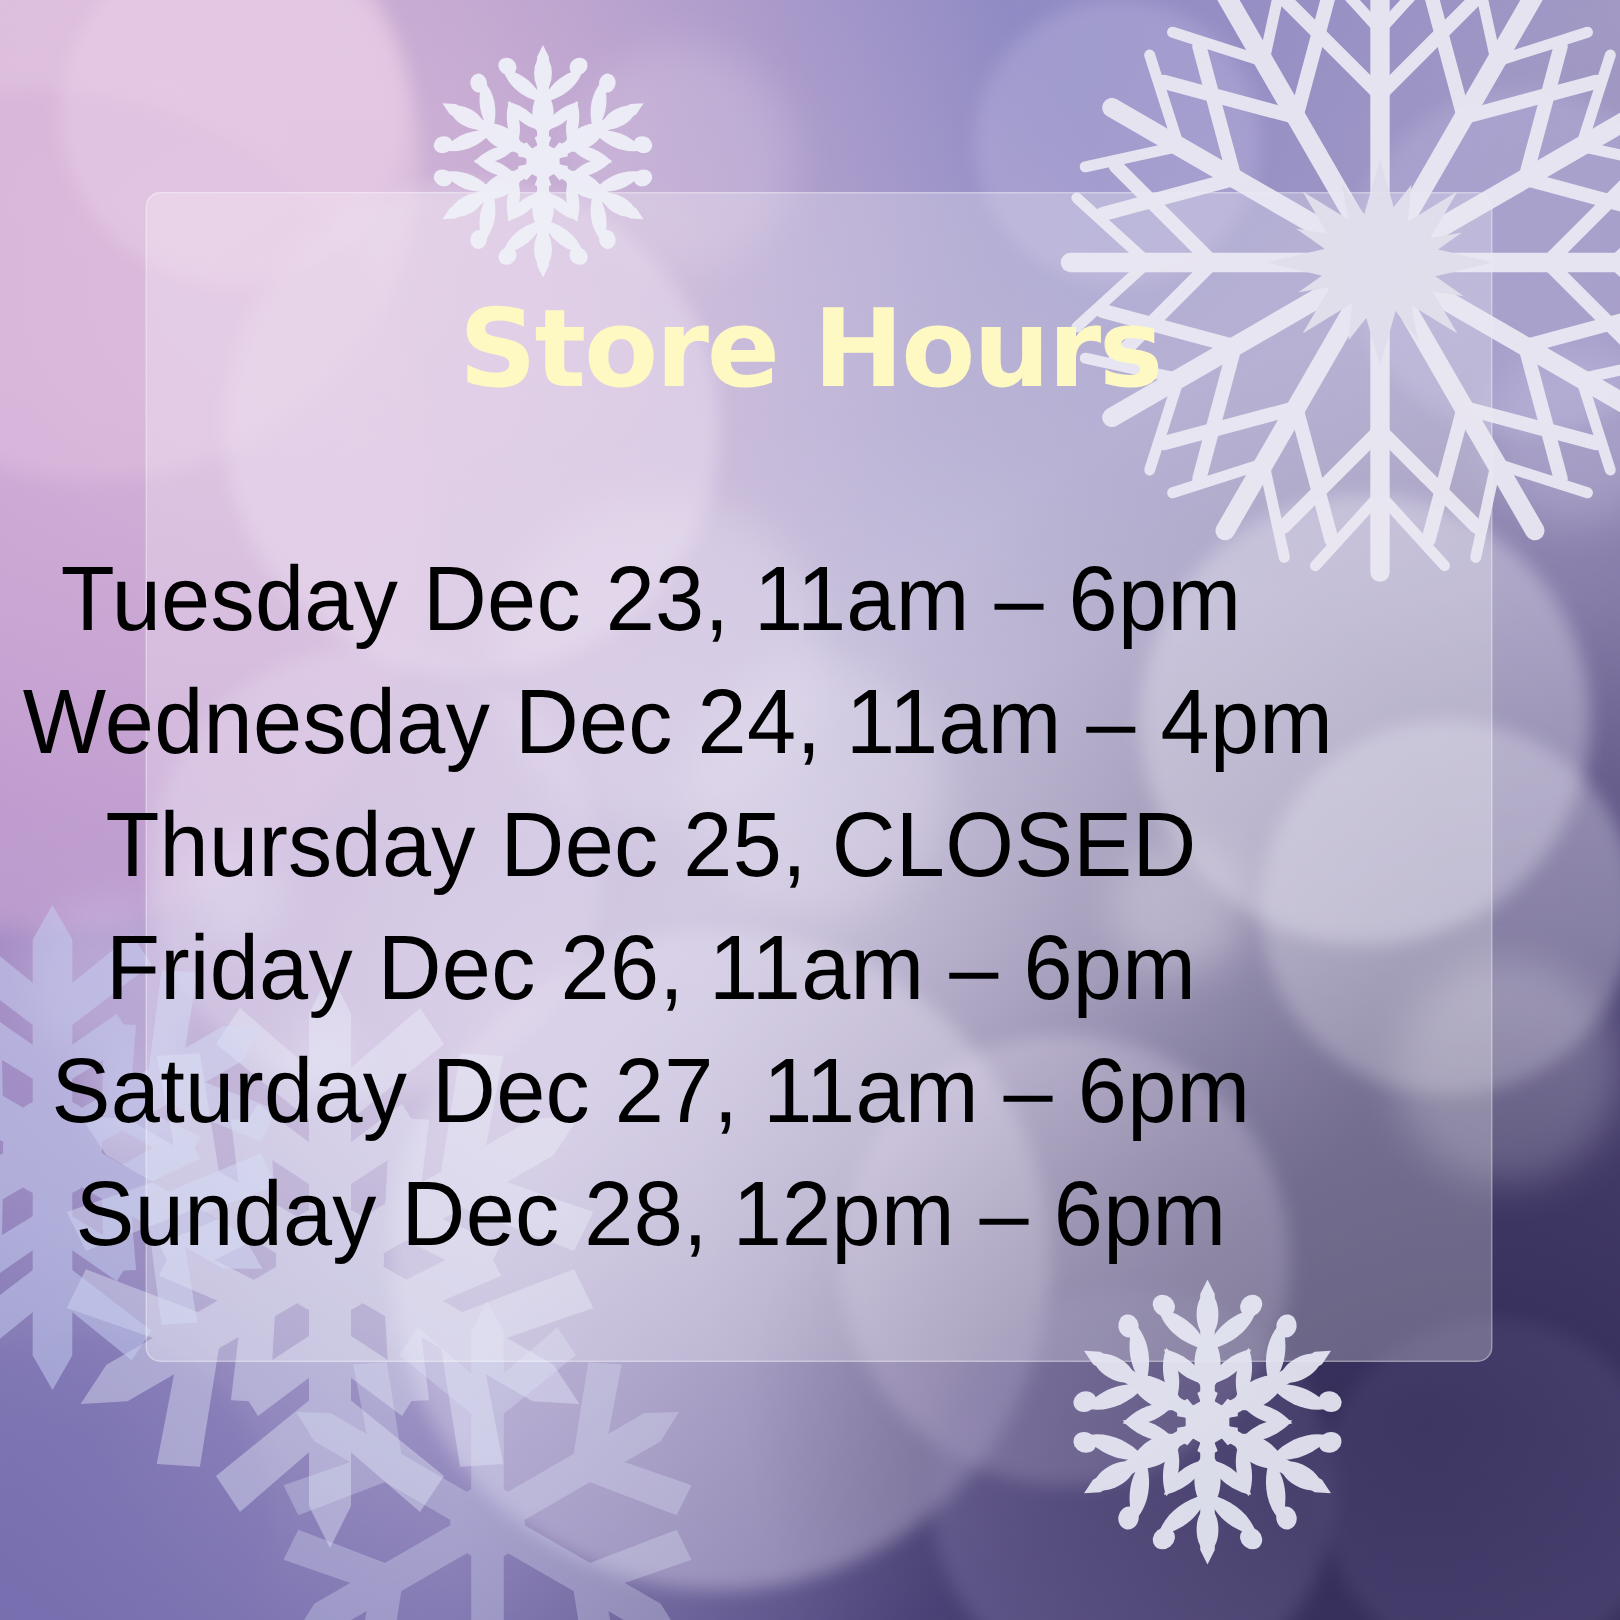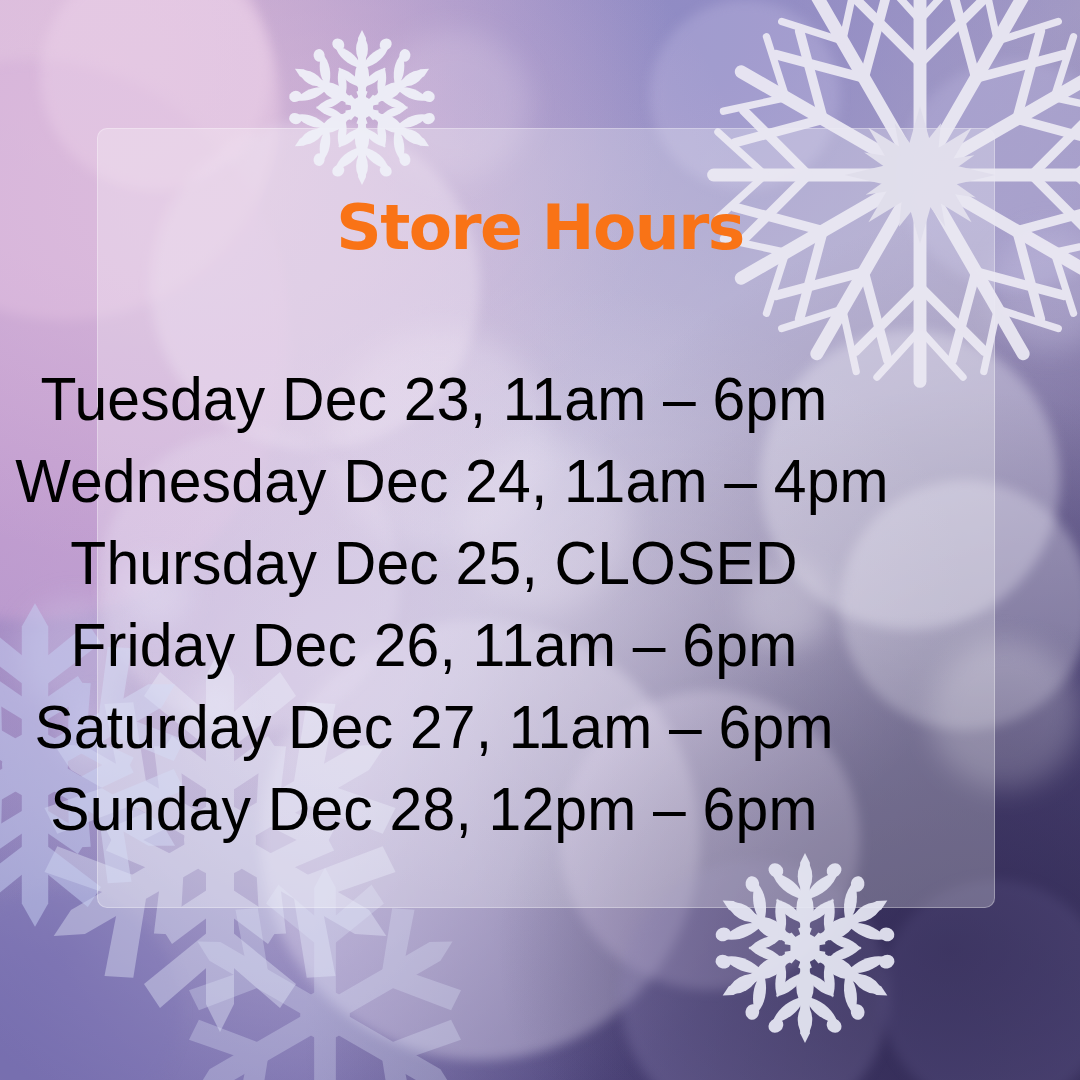--- a/index.html
+++ b/index.html
@@ -63,23 +63,23 @@
     left: 0; top: 0;
     width: 1080px; height: 1080px;
     text-align: center;
   }
   #title {
     position: absolute;
     left: 0; top: 196px;
     width: 1080px;
     font-family: "DejaVu Sans", sans-serif;
     font-weight: 700;
-    font-size: 63px;
+    font-size: 72px;
     letter-spacing: -1.5px;
-    color: #f97316;
+    color: #fef9c3;
     line-height: 1.0;
     white-space: nowrap;
   }
   #hours-list {
     position: absolute;
     left: 0; top: 358px;
     width: 868px;
     list-style: none;
     margin: 0; padding: 0;
   }

